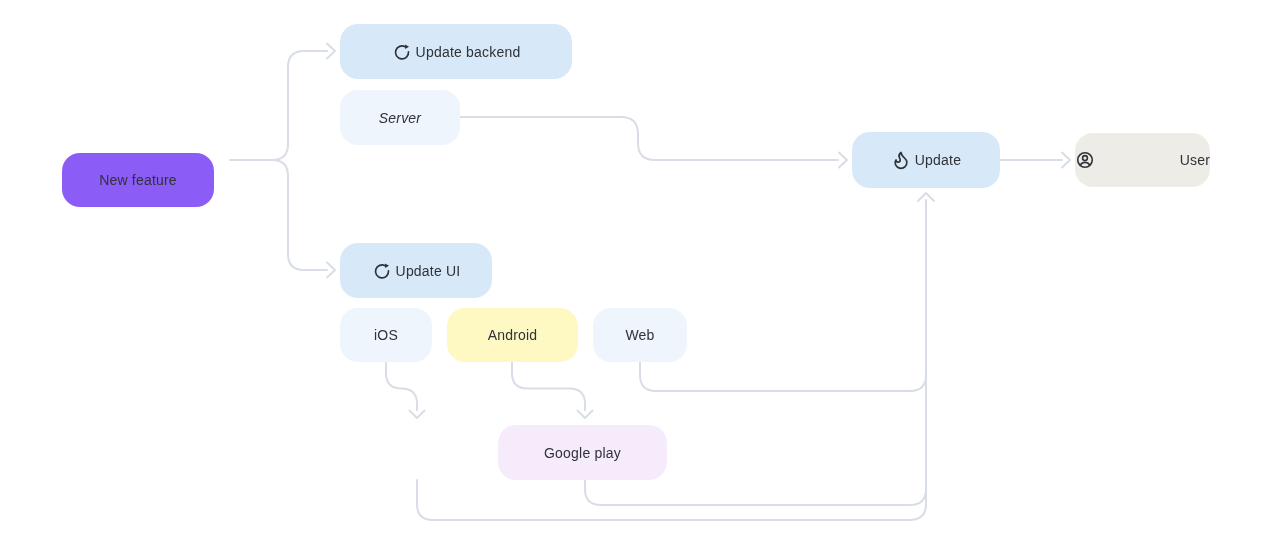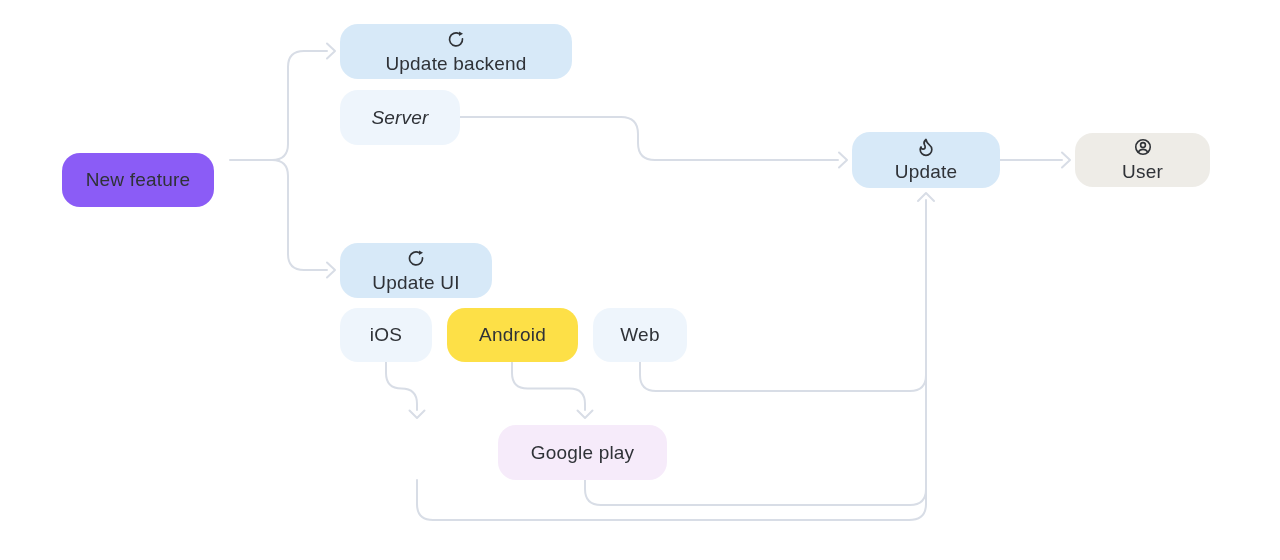--- a/index.html
+++ b/index.html
@@ -15,22 +15,22 @@
     font-family:"Liberation Sans", sans-serif;
     overflow:hidden;
   }
   .canvas{position:relative;width:1280px;height:560px}
   .edge-layer{position:absolute;left:0;top:0;width:1280px;height:560px;display:block}
   .edge-layer path{fill:none;stroke:var(--edge);stroke-width:2;stroke-linecap:round;stroke-linejoin:round}
   .node{
     position:absolute;
     display:flex;align-items:center;justify-content:center;gap:4px;
     border-radius:18px;
-    font-size:19px;letter-spacing:.2px;color:var(--text);
-    user-select:none;cursor:default;white-space:nowrap;flex-direction:column;
+    font-size:14px;letter-spacing:.2px;color:var(--text);
+    user-select:none;cursor:default;white-space:nowrap;
   }
   .node .icon{display:flex;align-items:center;justify-content:center;color:var(--text)}
   .node .icon svg{display:block}
 </style>
 </head>
 <body>
 
 <div class="canvas">
 
   <svg class="edge-layer" width="1280" height="560" viewBox="0 0 1280 560">
@@ -104,21 +104,21 @@
         <path d="M15.7 2.9 V8.5 L20.4 5.7 Z" fill="currentColor" stroke="none"></path>
       </svg>
     </span>
     <span>Update UI</span>
   </div>
 
   <div class="node" style="left: 340px; top: 308px; width: 92px; height: 54px; background: rgb(238, 245, 252);">
     <span>iOS</span>
   </div>
 
-  <div class="node" style="left: 447px; top: 308px; width: 131px; height: 54px; background: #fde047;">
+  <div class="node" style="left: 447px; top: 308px; width: 131px; height: 54px; background: #fef9c3;">
     <span>Android</span>
   </div>
 
   <div class="node" style="left: 593px; top: 308px; width: 94px; height: 54px; background: rgb(238, 245, 252);">
     <span>Web</span>
   </div>
 
 
   <div class="node" style="left: 498px; top: 425px; width: 169px; height: 55px; background: rgb(246, 235, 250);">
     <span>Google play</span>
@@ -126,21 +126,21 @@
 
   <div class="node" style="left: 852px; top: 132px; width: 148px; height: 56px; background: rgb(215, 233, 248);">
     <span class="icon">
       <svg width="20" height="20" viewBox="0 0 24 24">
         <path d="M8.5 14.5A2.5 2.5 0 0 0 11 12c0-1.38-.5-2-1-3-1.072-2.143-.224-4.054 2-6 .5 2.5 2 4.9 4 6.5 2 1.6 3 3.5 3 5.5a7 7 0 1 1-14 0c0-1.153.433-2.294 1-3a2.5 2.5 0 0 0 2.5 2.5z" fill="none" stroke="currentColor" stroke-width="2" stroke-linecap="round" stroke-linejoin="round"></path>
       </svg>
     </span>
     <span>Update</span>
   </div>
 
-  <div class="node" style="left: 1075px; top: 133px; width: 135px; height: 54px; background: rgb(238, 236, 231);">
+  <div class="node" style="left: 1075px; top: 133px; width: 135px; height: 54px; background: rgb(238, 236, 231); justify-content: space-between;">
     <span class="icon">
       <svg width="20" height="20" viewBox="0 0 24 24">
         <circle cx="12" cy="12" r="8.7" fill="none" stroke="currentColor" stroke-width="1.9"></circle>
         <circle cx="12" cy="9.6" r="2.9" fill="none" stroke="currentColor" stroke-width="1.9"></circle>
         <path d="M6.3 18.2 C7.7 15.9 9.6 14.8 12 14.8 s4.3 1.1 5.7 3.4" fill="none" stroke="currentColor" stroke-width="1.9" stroke-linecap="round"></path>
       </svg>
     </span>
     <span>User</span>
   </div>
 

